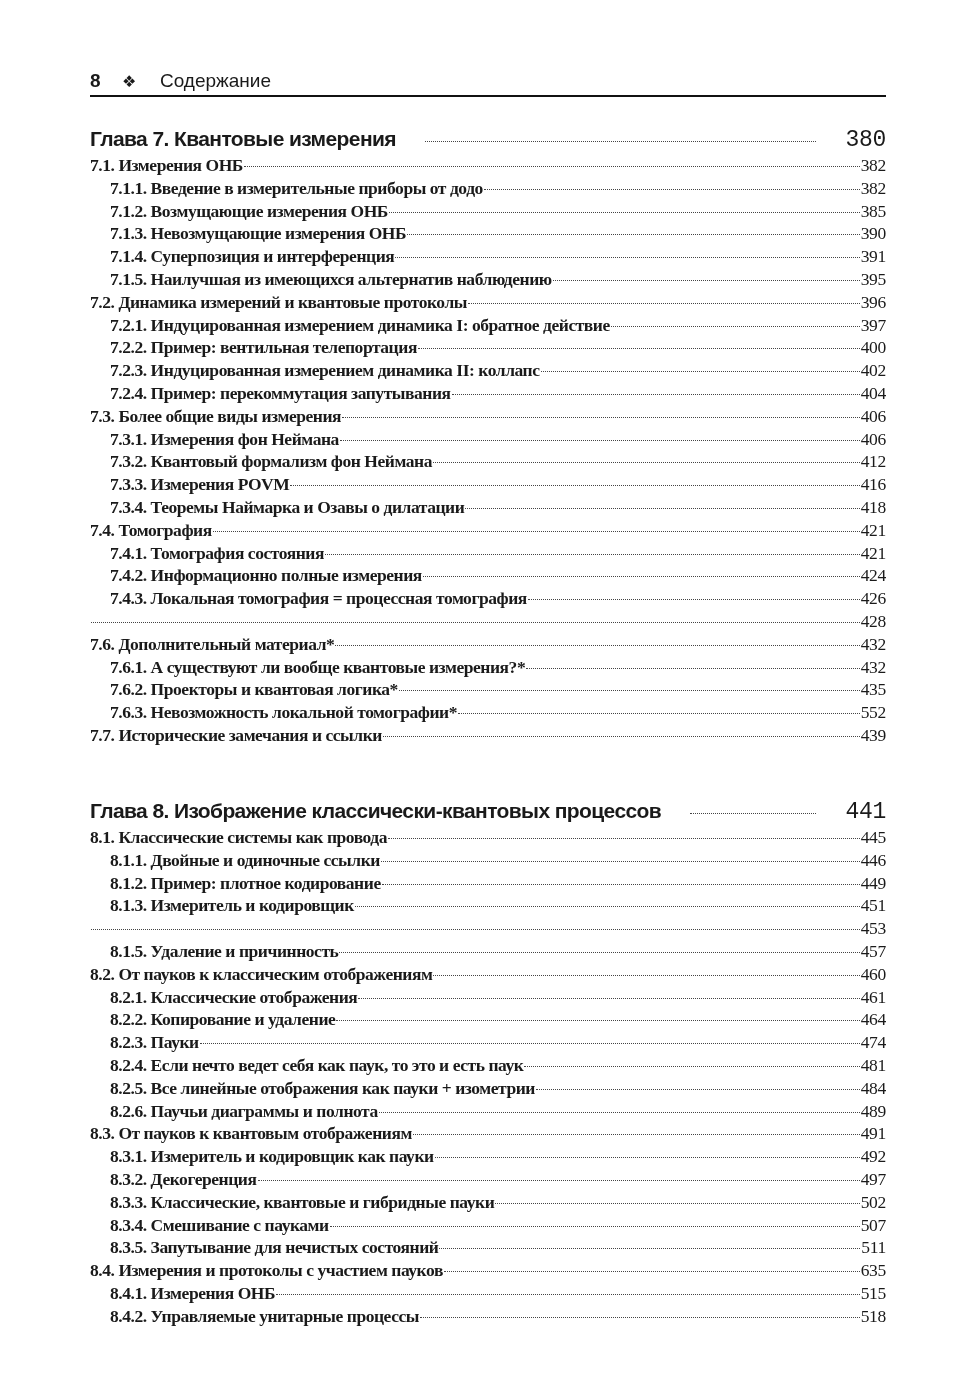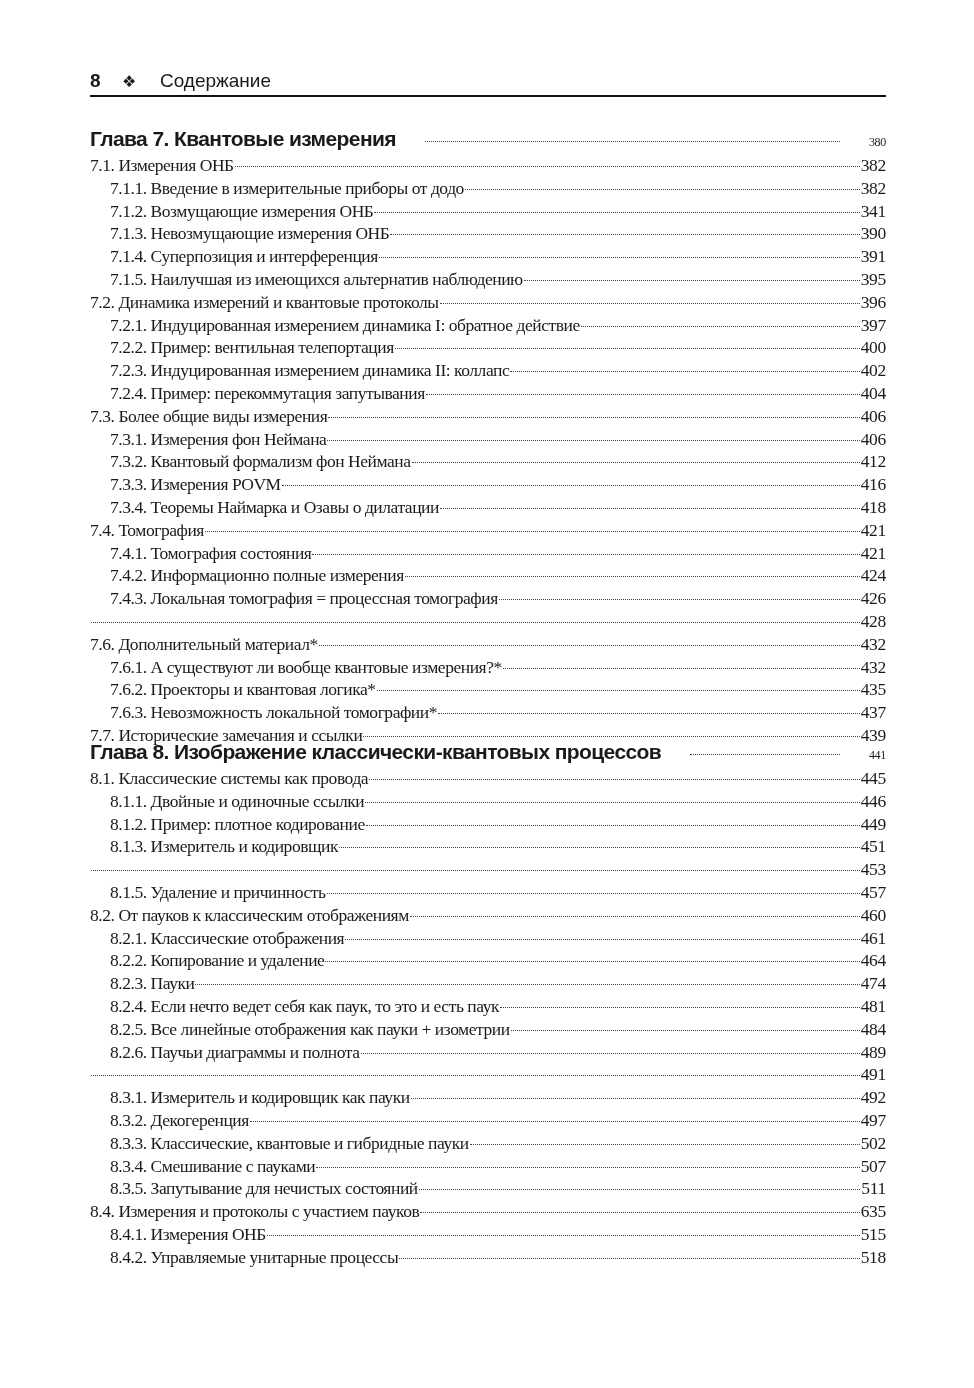--- a/index.html
+++ b/index.html
@@ -6,28 +6,28 @@
   body { width: 974px; height: 1388px; position: relative; overflow: hidden; color: #1a1a1a; }
   .page { position: absolute; left: 90px; top: 0; width: 796px; }
   .running-head { position: absolute; top: 66px; left: 0; width: 796px; height: 30px;
     font-family: "Liberation Sans", sans-serif; font-size: 19px; display: flex; align-items: center; }
   .running-head .pnum { font-weight: bold; width: 32px; }
   .running-head .orn { width: 38px; font-size: 16px; }
   .rule { position: absolute; top: 95px; left: 0; width: 796px; height: 0; border-top: 2px solid #111; }
   .toc { position: absolute; left: 0; width: 796px; }
   .row { display: flex; align-items: baseline; height: 22.8px; line-height: 22.8px;
     font-family: "Liberation Serif", serif; font-size: 17.5px; white-space: nowrap; }
-  .row .title { flex: 0 0 auto; letter-spacing: -0.45px; }
+  .row .title { flex: 0 0 auto; letter-spacing: -0.45px; font-weight: bold; }
   .row .leader { flex: 1 1 auto; overflow: hidden; margin: 0 1px; position: relative; top: -4px;
     border-bottom: 1.5px dotted #444; height: 1px; }
   .row .page-num { flex: 0 0 auto; text-align: right; letter-spacing: -0.3px; }
   .row.level-2 .title { padding-left: 20px; }
   .row.chapter { height: 30px; line-height: 30px; font-family: "Liberation Sans", sans-serif; gap: 28px; }
   .row.chapter .title { font-weight: bold; font-size: 21px; letter-spacing: -0.6px; }
-  .row.chapter .page-num { font-family: Liberation Serif, serif; font-size: 12px; }
+  .row.chapter .page-num { font-family: Liberation Mono, monospace; font-size: 23px; }
 </style>
 </head>
 <body>
 
 <div class="page">
   <div class="running-head">
     <span class="pnum">8</span>
     <span class="orn">❖</span>
     <span>Содержание</span>
   </div>
@@ -45,21 +45,21 @@
         <span class="page-num">382</span>
       </div>
       <div class="row level-2">
         <span class="title">7.1.1. Введение в измерительные приборы от додо</span>
         <span class="leader"></span>
         <span class="page-num">382</span>
       </div>
       <div class="row level-2">
         <span class="title">7.1.2. Возмущающие измерения ОНБ</span>
         <span class="leader"></span>
-        <span class="page-num">341</span>
+        <span class="page-num">385</span>
       </div>
       <div class="row level-2">
         <span class="title">7.1.3. Невозмущающие измерения ОНБ</span>
         <span class="leader"></span>
         <span class="page-num">390</span>
       </div>
       <div class="row level-2">
         <span class="title">7.1.4. Суперпозиция и интерференция</span>
         <span class="leader"></span>
         <span class="page-num">391</span>
@@ -154,29 +154,29 @@
         <span class="page-num">432</span>
       </div>
       <div class="row level-2">
         <span class="title">7.6.2. Проекторы и квантовая логика*</span>
         <span class="leader"></span>
         <span class="page-num">435</span>
       </div>
       <div class="row level-2">
         <span class="title">7.6.3. Невозможность локальной томографии*</span>
         <span class="leader"></span>
-        <span class="page-num">437</span>
+        <span class="page-num">552</span>
       </div>
       <div class="row level-1">
         <span class="title">7.7. Исторические замечания и ссылки</span>
         <span class="leader"></span>
         <span class="page-num">439</span>
       </div>
     </div>
-  <div class="toc" id="toc-ch1" style="top:737px;">
+  <div class="toc" id="toc-ch1" style="top:796px;">
       <div class="row chapter">
         <span class="title">Глава 8. Изображение классически-квантовых процессов</span>
         <span class="leader"></span>
         <span class="page-num">441</span>
       </div>
       <div class="row level-1">
         <span class="title">8.1. Классические системы как провода</span>
         <span class="leader"></span>
         <span class="page-num">445</span>
       </div>
@@ -233,20 +233,21 @@
         <span class="title">8.2.5. Все линейные отображения как пауки + изометрии</span>
         <span class="leader"></span>
         <span class="page-num">484</span>
       </div>
       <div class="row level-2">
         <span class="title">8.2.6. Паучьи диаграммы и полнота</span>
         <span class="leader"></span>
         <span class="page-num">489</span>
       </div>
       <div class="row level-1">
+        <span class="title">8.3. От пауков к квантовым отображениям</span>
         <span class="leader"></span>
         <span class="page-num">491</span>
       </div>
       <div class="row level-2">
         <span class="title">8.3.1. Измеритель и кодировщик как пауки</span>
         <span class="leader"></span>
         <span class="page-num">492</span>
       </div>
       <div class="row level-2">
         <span class="title">8.3.2. Декогеренция</span>

